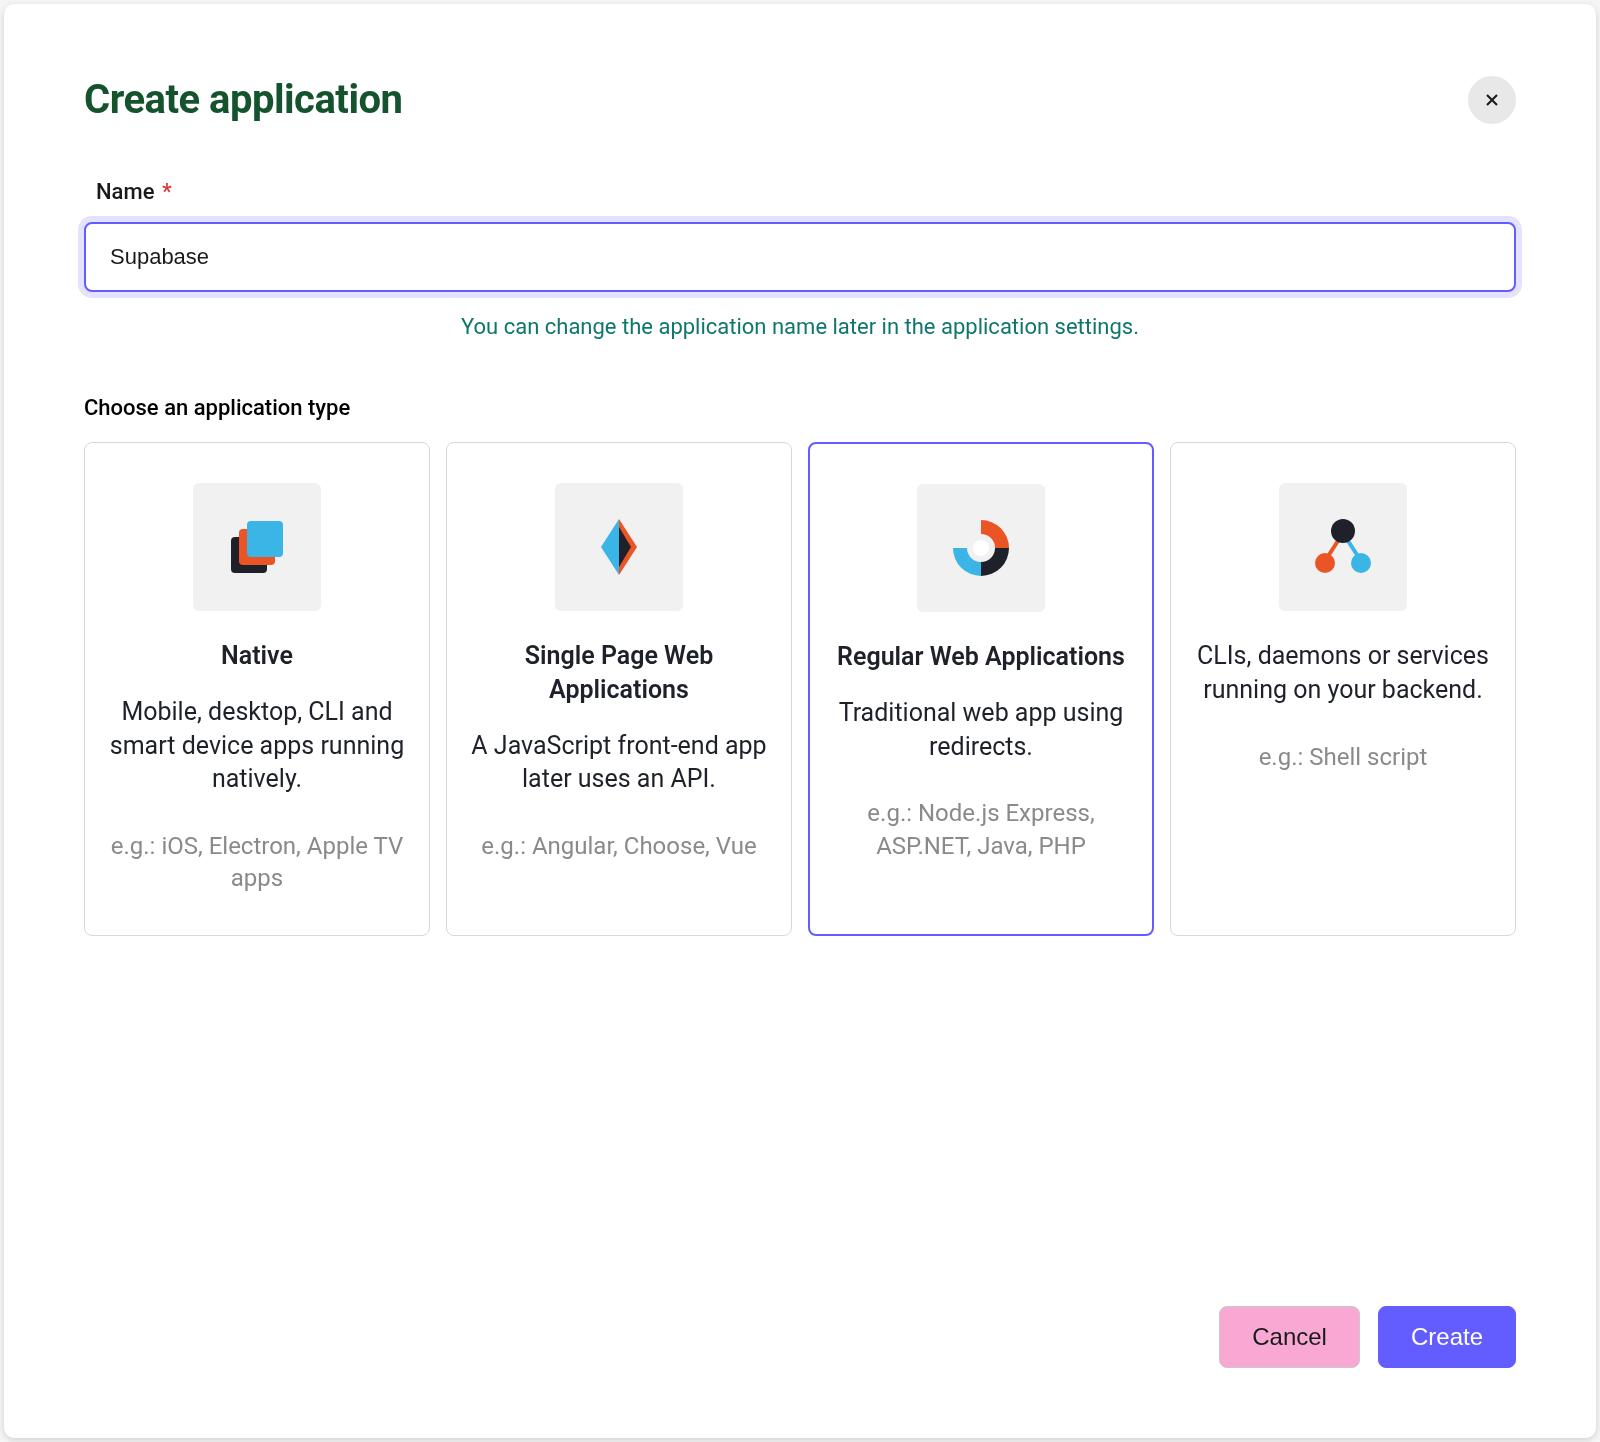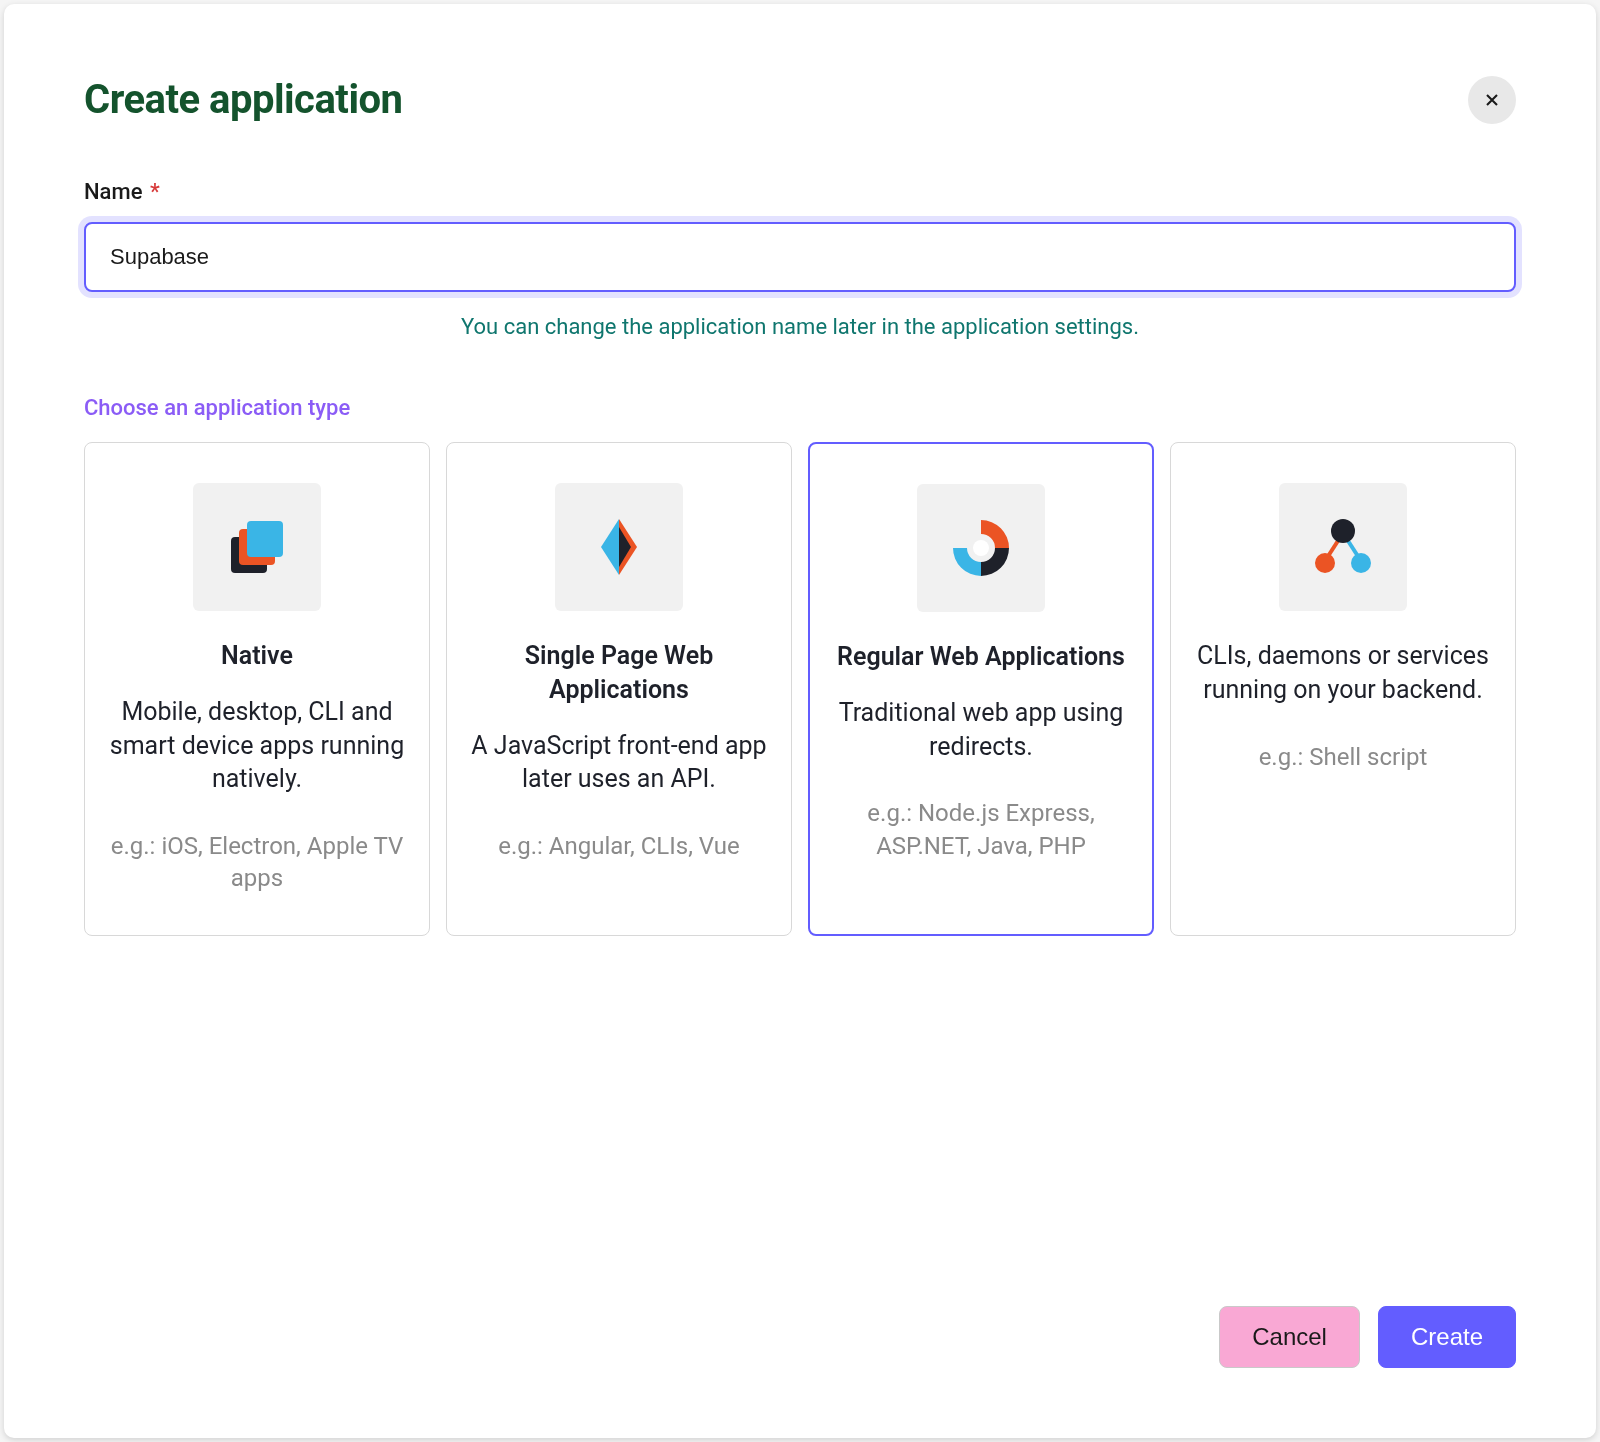--- a/index.html
+++ b/index.html
@@ -52,20 +52,21 @@
       height: 20px;
       stroke: #1a1a1a;
       stroke-width: 2.5;
     }
     .field-label {
       font-size: 22px;
       font-weight: 500;
       color: #1a1a1a;
       margin-bottom: 18px;
       display: block;
+      margin-left: 12px;
     }
     .required {
       color: #d73a3a;
       margin-left: 2px;
     }
     .text-input {
       width: 100%;
       padding: 20px 24px;
       font-size: 22px;
       border: 2px solid #635dff;
@@ -77,21 +78,21 @@
     .helper-text {
       font-size: 22px;
       color: #0f766e;
       margin-top: 22px;
       margin-bottom: 56px;
       text-align: center;
     }
     .section-label {
       font-size: 22px;
       font-weight: 500;
-      color: #8b5cf6;
+      color: #000000;
       margin-bottom: 22px;
       display: block;
     }
     .card-grid {
       display: grid;
       grid-template-columns: repeat(4, 1fr);
       gap: 16px;
     }
     .app-type-card {
       border: 1.5px solid #d8d8d8;
@@ -201,21 +202,21 @@
       <div class="card-icon-wrap">
         <svg width="80" height="80" viewBox="0 0 80 80">
           <polygon points="40,12 58,40 40,68" fill="#eb5424"></polygon>
           <polygon points="40,12 22,40 40,68" fill="#3ab5e6"></polygon>
           <polygon points="40,20 52,40 40,60" fill="#1e212a"></polygon>
           <polygon points="40,20 28,40 40,60" fill="#1e212a" opacity="0"></polygon>
         </svg>
       </div>
       <div class="card-title">Single Page Web Applications</div>
       <div class="card-desc">A JavaScript front-end app later uses an API.</div>
-      <div class="card-example">e.g.: Angular, CLIs, Vue</div>
+      <div class="card-example">e.g.: Angular, Choose, Vue</div>
     </div>
 
     <div class="app-type-card selected">
       <div class="card-icon-wrap">
         <svg width="80" height="80" viewBox="0 0 80 80">
           <path d="M40 12 A28 28 0 0 1 68 40 L54 40 A14 14 0 0 0 40 26 Z" fill="#eb5424"></path>
           <path d="M68 40 A28 28 0 0 1 40 68 L40 54 A14 14 0 0 0 54 40 Z" fill="#1e212a"></path>
           <path d="M40 68 A28 28 0 0 1 12 40 L26 40 A14 14 0 0 0 40 54 Z" fill="#3ab5e6"></path>
           <circle cx="40" cy="40" r="8" fill="#ffffff"></circle>
         </svg>

